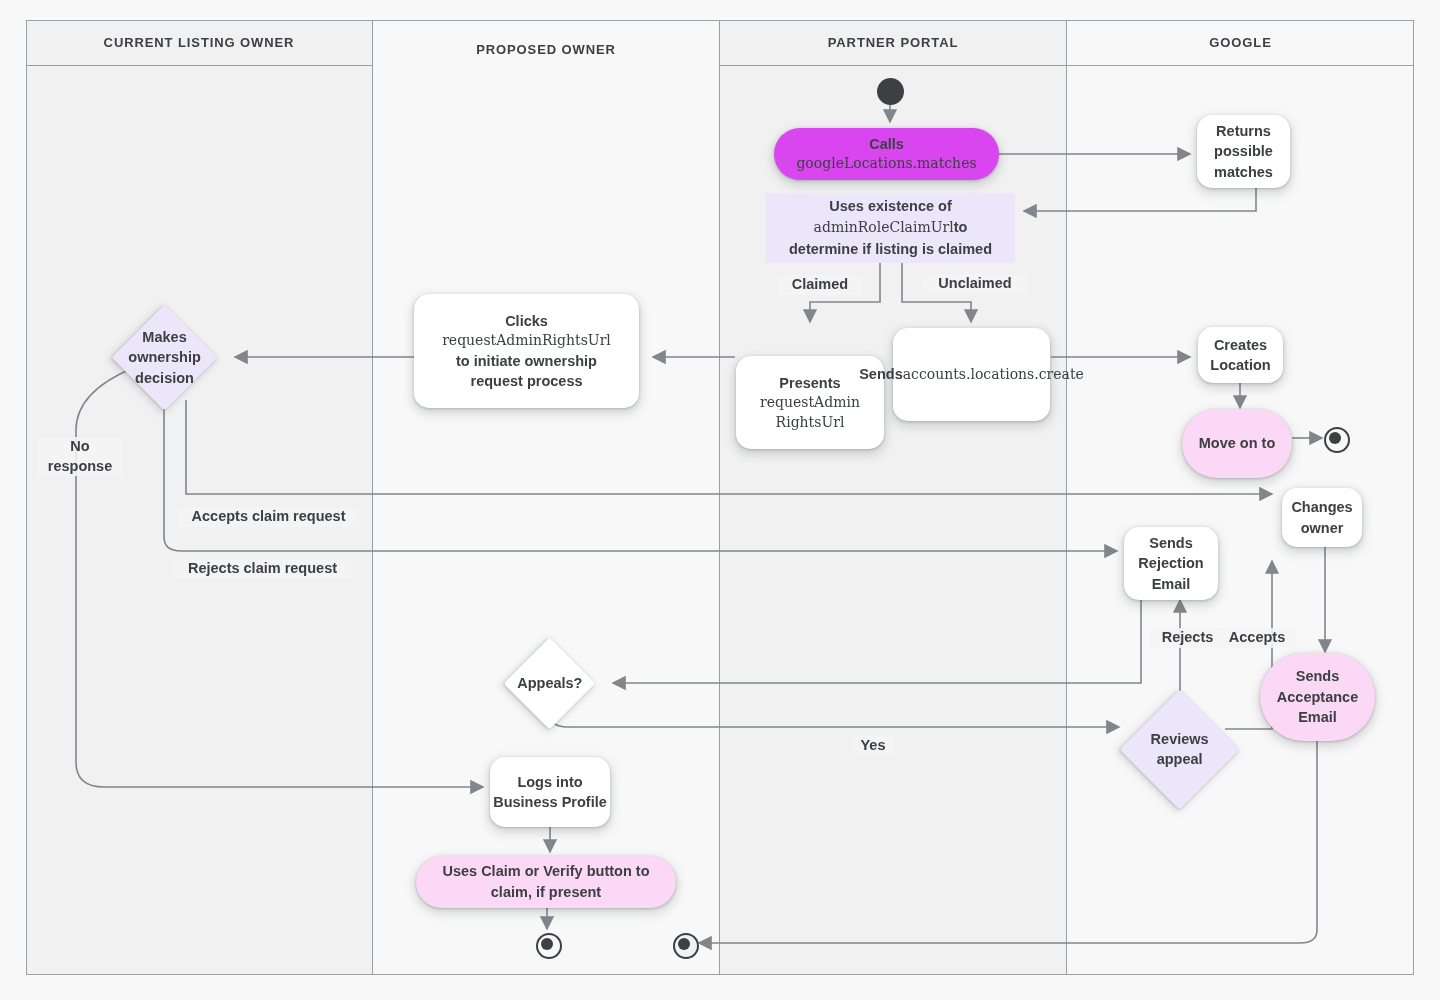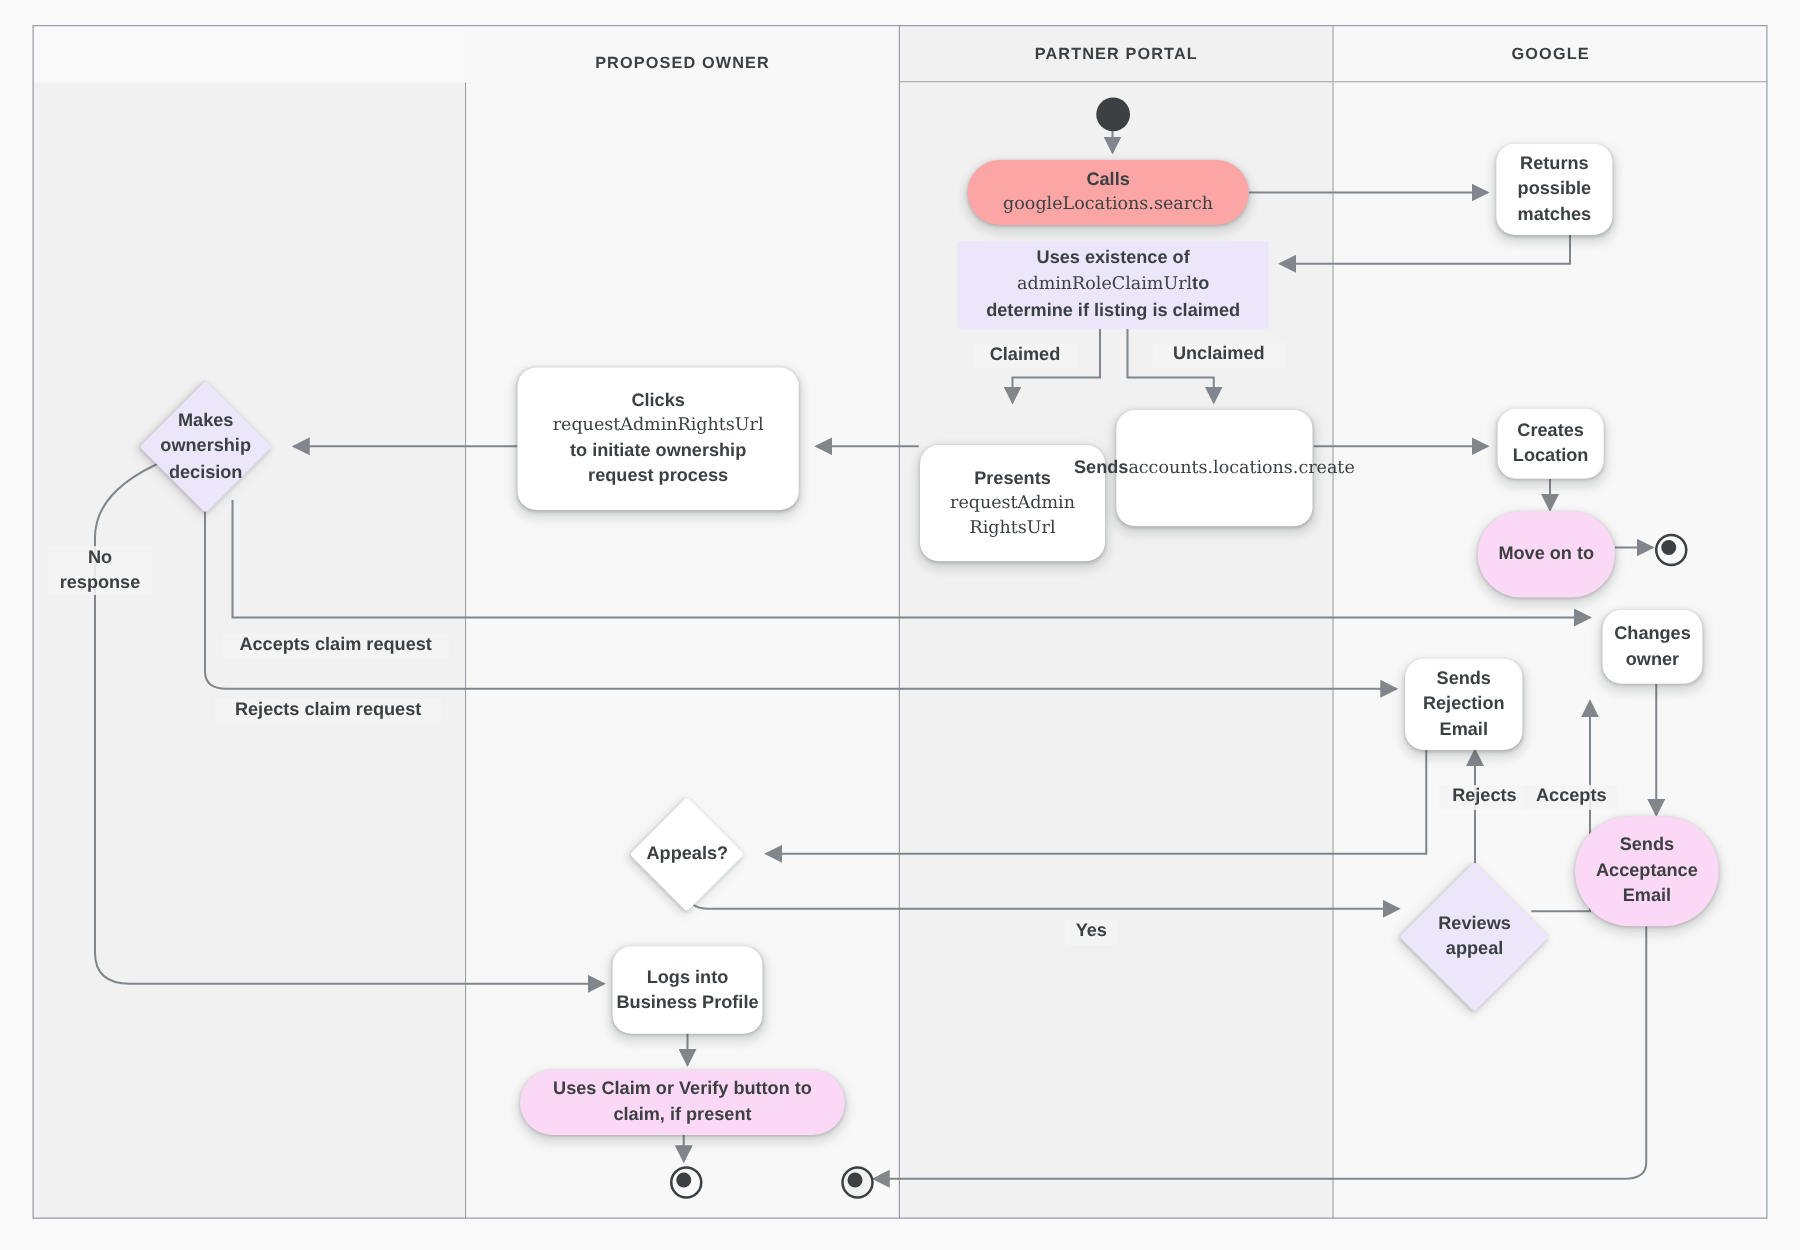--- a/index.html
+++ b/index.html
@@ -12,21 +12,21 @@
   #stage{position:relative;width:1440px;height:1000px;}
   #wires{position:absolute;left:0;top:0;width:1440px;height:1000px;}
   .node{position:absolute;box-sizing:border-box;display:flex;align-items:center;
         justify-content:center;text-align:center;color:#3c4043;}
   .mono{font-family:"DejaVu Serif", serif;font-weight:normal;}
   .rect{background:#ffffff;border-radius:15px;
         box-shadow:0 1px 3px rgba(60,64,67,.30),0 4px 8px 3px rgba(60,64,67,.15);
         font-weight:bold;font-size:14.5px;line-height:1.4;}
   .pill{border-radius:999px;font-weight:bold;font-size:14.5px;line-height:1.42;
         box-shadow:0 1px 3px rgba(60,64,67,.30),0 4px 8px 3px rgba(60,64,67,.15);}
-  .cyan{background:#fca5a5;}
+  .cyan{background:#d946ef;}
   .pink{background:#fbd8f5;}
   .boxlav{background:#ebe6fa;border-radius:2px;font-weight:bold;font-size:14.5px;line-height:1.45;}
   .dia{background:#ebe6fa;transform:rotate(45deg);border-radius:3px;
        box-shadow:0 1px 3px rgba(60,64,67,.25),0 3px 7px 2px rgba(60,64,67,.12);}
   .diaw{background:#ffffff;}
   .dia-txt{transform:rotate(-45deg);width:150px;font-weight:bold;font-size:14.5px;
            line-height:1.4;text-align:center;}
   .lane-hdr{position:absolute;box-sizing:border-box;border-right:1px solid #9aa0a6;
             border-bottom:1px solid #9aa0a6;display:flex;align-items:center;
             justify-content:center;font-size:13px;font-weight:bold;letter-spacing:.9px;
@@ -40,20 +40,23 @@
   .edge-lbl{position:absolute;font-size:14.5px;font-weight:bold;color:#3c4043;
             background:rgba(244,244,244,.88);padding:0 3px;line-height:1.35;
             text-align:center;}
   .endpt{position:absolute;}
 </style>
 </head>
 <body>
 
 <div id="stage">
 
+  <div class="lane-hdr" style="left:26px;top:20px;width:347px;height:46px;">
+    <span>CURRENT LISTING OWNER</span>
+  </div>
   <div class="lane-hdr alt" style="left:373px;top:20px;width:347px;height:60px;">
     <span>PROPOSED OWNER</span>
   </div>
   <div class="lane-hdr" style="left:720px;top:20px;width:347px;height:46px;">
     <span>PARTNER PORTAL</span>
   </div>
   <div class="lane-hdr alt" style="left:1067px;top:20px;width:347px;height:46px;border-right:none;">
     <span>GOOGLE</span>
   </div>
 
@@ -124,21 +127,21 @@
   <div class="endpt" style="left:536px;top:933px;width:22px;height:22px;border-radius:50%;border:2px solid #3c4043;background:#f8f8f8;">
     <div style="position:absolute;left:3px;top:3px;width:12px;height:12px;border-radius:50%;background:#3c4043;"></div>
   </div>
 
   <div class="endpt" style="left:673px;top:933px;width:22px;height:22px;border-radius:50%;border:2px solid #3c4043;background:#f1f1f1;">
     <div style="position:absolute;left:3px;top:3px;width:12px;height:12px;border-radius:50%;background:#3c4043;"></div>
   </div>
 
   <div class="node pill cyan" style="left:774px;top:128px;width:225px;height:52px;flex-direction:column;">
     <span>Calls</span>
-    <span class="mono" style="font-size:14px;">googleLocations.search</span>
+    <span class="mono" style="font-size:14px;">googleLocations.matches</span>
   </div>
 
   <div class="node rect" style="left:1197px;top:115px;width:93px;height:73px;">
     <span>Returns possible matches</span>
   </div>
 
   <div class="node boxlav" style="left:766px;top:193px;width:249px;height:70px;flex-direction:column;">
     <span>Uses existence of</span>
     <span>
       <span class="mono" style="font-size:14px;">adminRoleClaimUrl</span><span>to</span>

